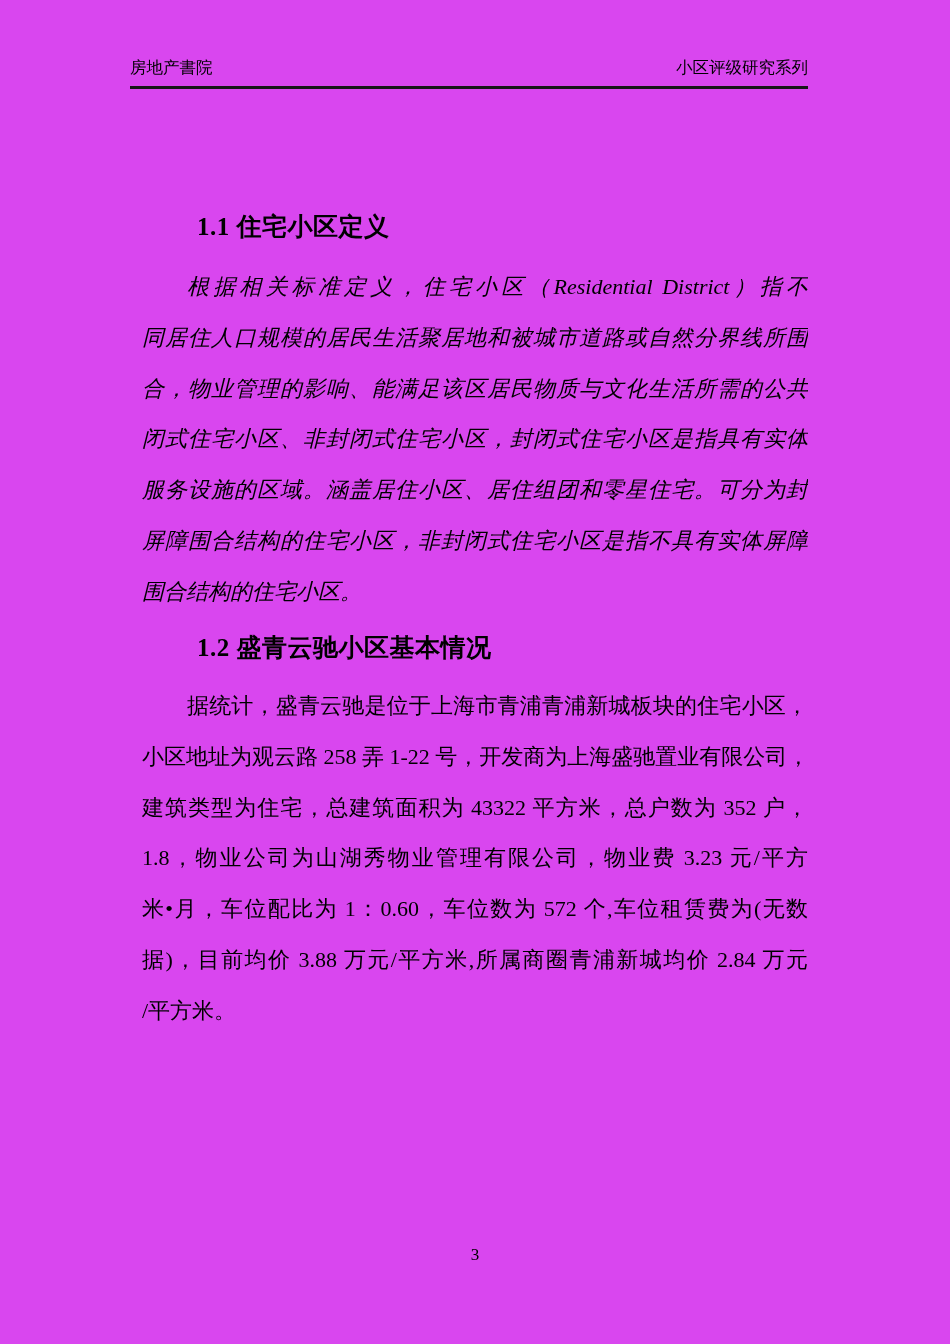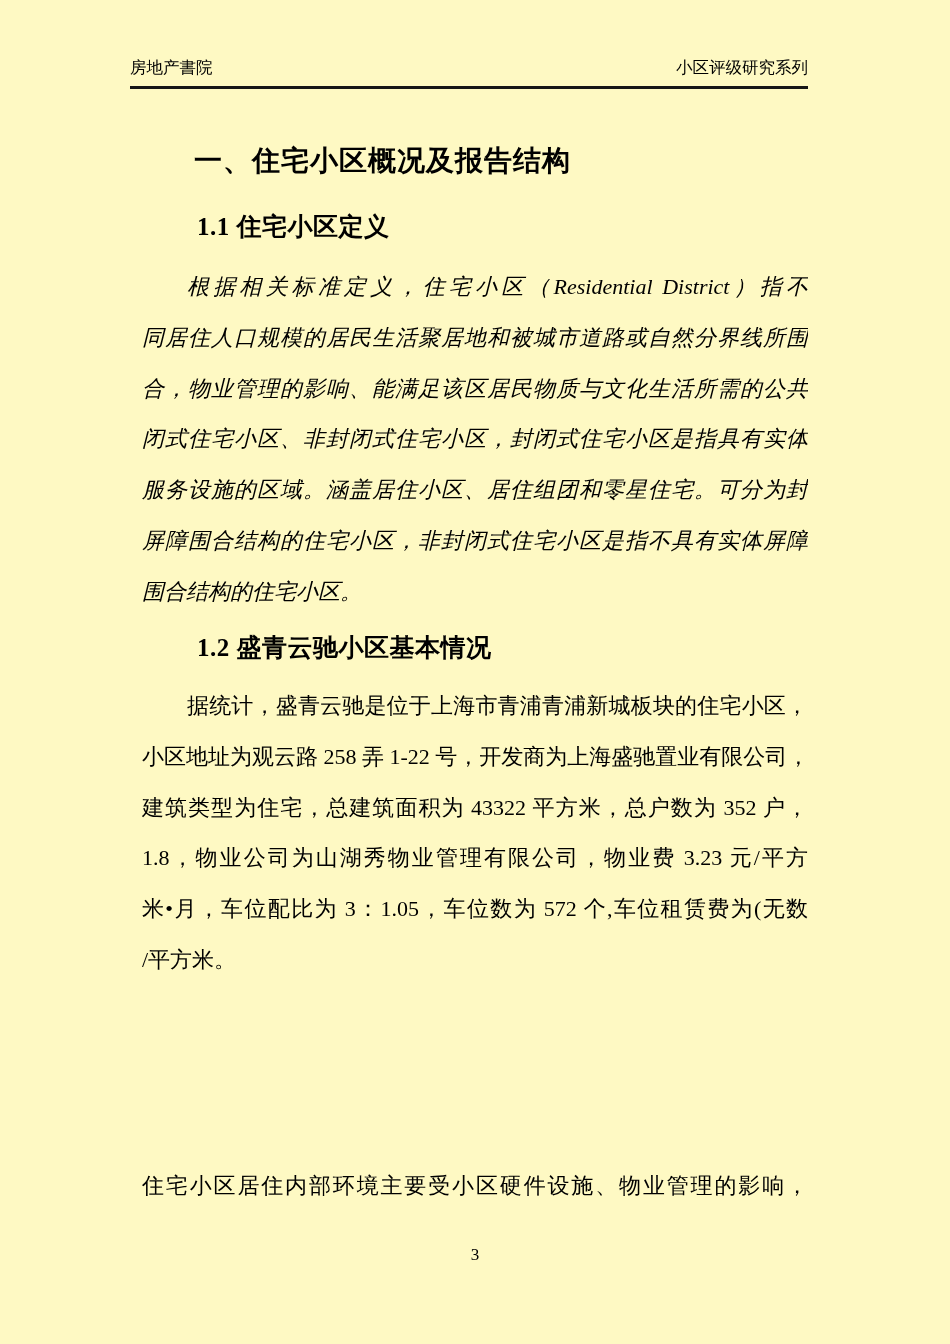--- a/index.html
+++ b/index.html
@@ -1,21 +1,21 @@
 <!DOCTYPE html>
 <html><head>
   <meta charset="utf-8">
   <style>
     html, body { margin: 0; padding: 0; background: #ffffff; }
 
     .page {
       position: relative;
       width: 950px;
       height: 1344px;
-      background: #fef9c3;
+      background: #d946ef;
       color: #000000;
       font-family: "Liberation Serif", "DejaVu Serif", serif;
       overflow: hidden;
     }
 
     
     .page-header {
       position: absolute;
       left: 130px;
       top: 58px;
@@ -94,47 +94,44 @@
 </head>
 <body>
 
 <div class="page">
 
   <div class="page-header">
     <span>房地产書院</span>
     <span>小区评级研究系列</span>
   </div>
 
-  <div class="h1">一、住宅小区概况及报告结构</div>
 
   <div class="h2" id="s11">1.1 住宅小区定义</div>
 
   <div class="para" id="p1">
     <div class="line indent">根据相关标准定义，住宅小区（Residential District）指不</div>
     <div class="line">同居住人口规模的居民生活聚居地和被城市道路或自然分界线所围</div>
     <div class="line">合，物业管理的影响、能满足该区居民物质与文化生活所需的公共</div>
     <div class="line">闭式住宅小区、非封闭式住宅小区，封闭式住宅小区是指具有实体</div>
     <div class="line">服务设施的区域。涵盖居住小区、居住组团和零星住宅。可分为封</div>
     <div class="line">屏障围合结构的住宅小区，非封闭式住宅小区是指不具有实体屏障</div>
     <div class="line last">围合结构的住宅小区。</div>
   </div>
 
   <div class="h2" id="s12">1.2 盛青云驰小区基本情况</div>
 
   <div class="para" id="p2">
     <div class="line indent">据统计，盛青云驰是位于上海市青浦青浦新城板块的住宅小区，</div>
     <div class="line">小区地址为观云路 258 弄 1-22 号，开发商为上海盛驰置业有限公司，</div>
     <div class="line">建筑类型为住宅，总建筑面积为 43322 平方米，总户数为 352 户，</div>
     <div class="line">1.8，物业公司为山湖秀物业管理有限公司，物业费 3.23 元/平方</div>
-    <div class="line">米•月，车位配比为 3：1.05，车位数为 572 个,车位租赁费为(无数</div>
+    <div class="line">米•月，车位配比为 1：0.60，车位数为 572 个,车位租赁费为(无数</div>
+    <div class="line">据)，目前均价 3.88 万元/平方米,所属商圈青浦新城均价 2.84 万元</div>
     <div class="line last">/平方米。</div>
   </div>
 
 
-  <div class="para" id="p3">
-    <div class="line">住宅小区居住内部环境主要受小区硬件设施、物业管理的影响，</div>
-  </div>
 
   <div class="page-footer">
     <span>3</span>
   </div>
 
 </div>
 
 </body></html>

